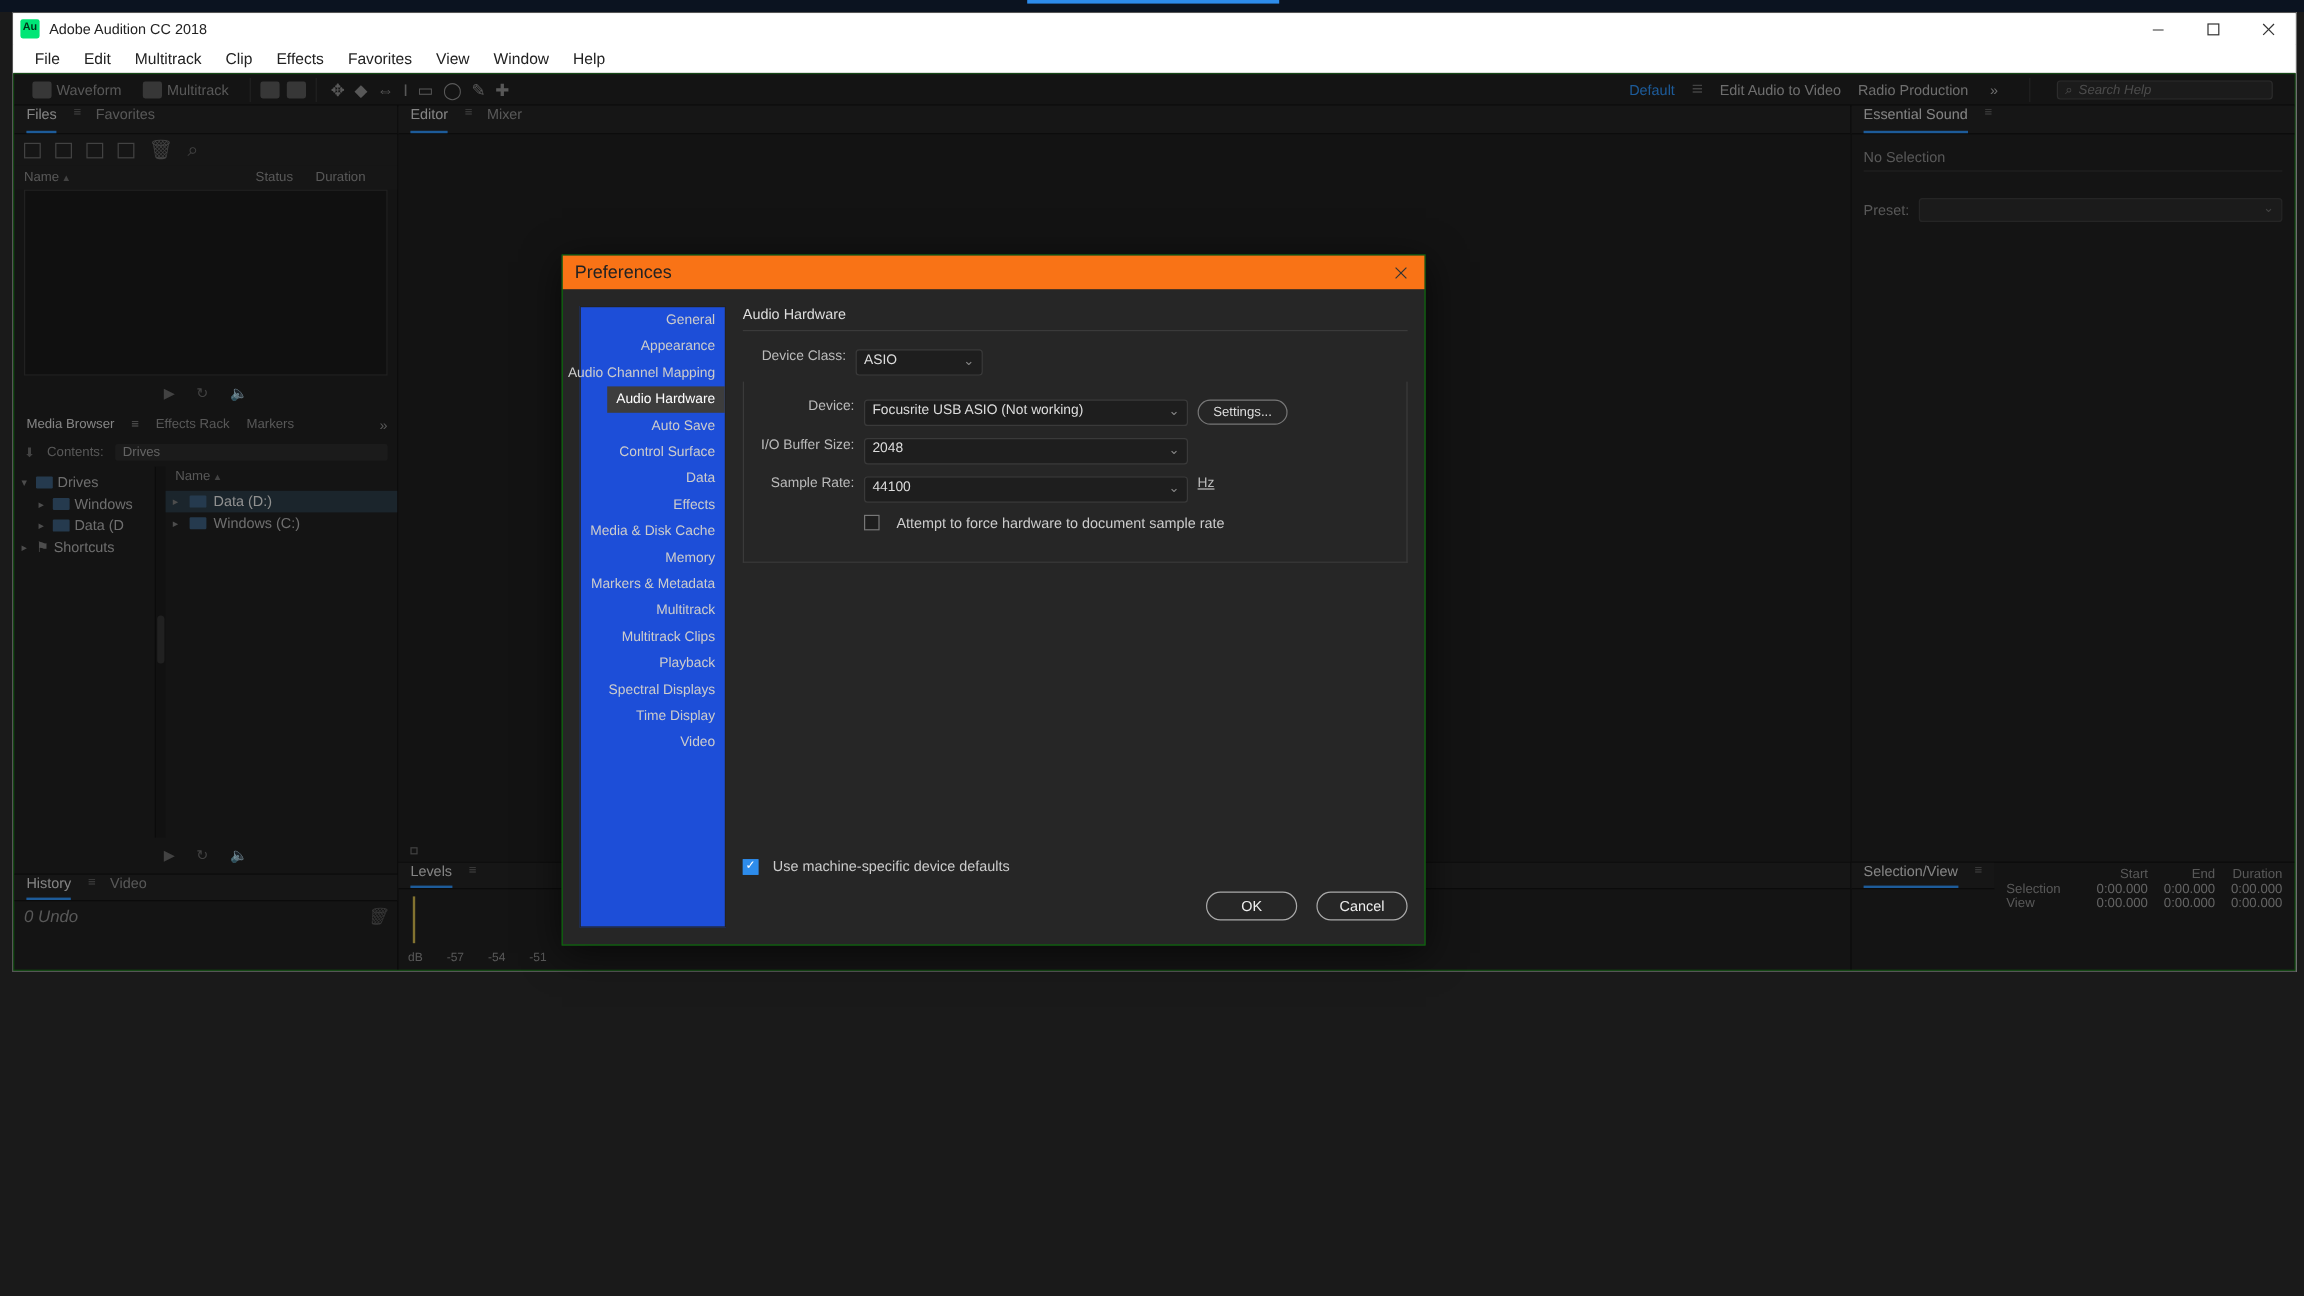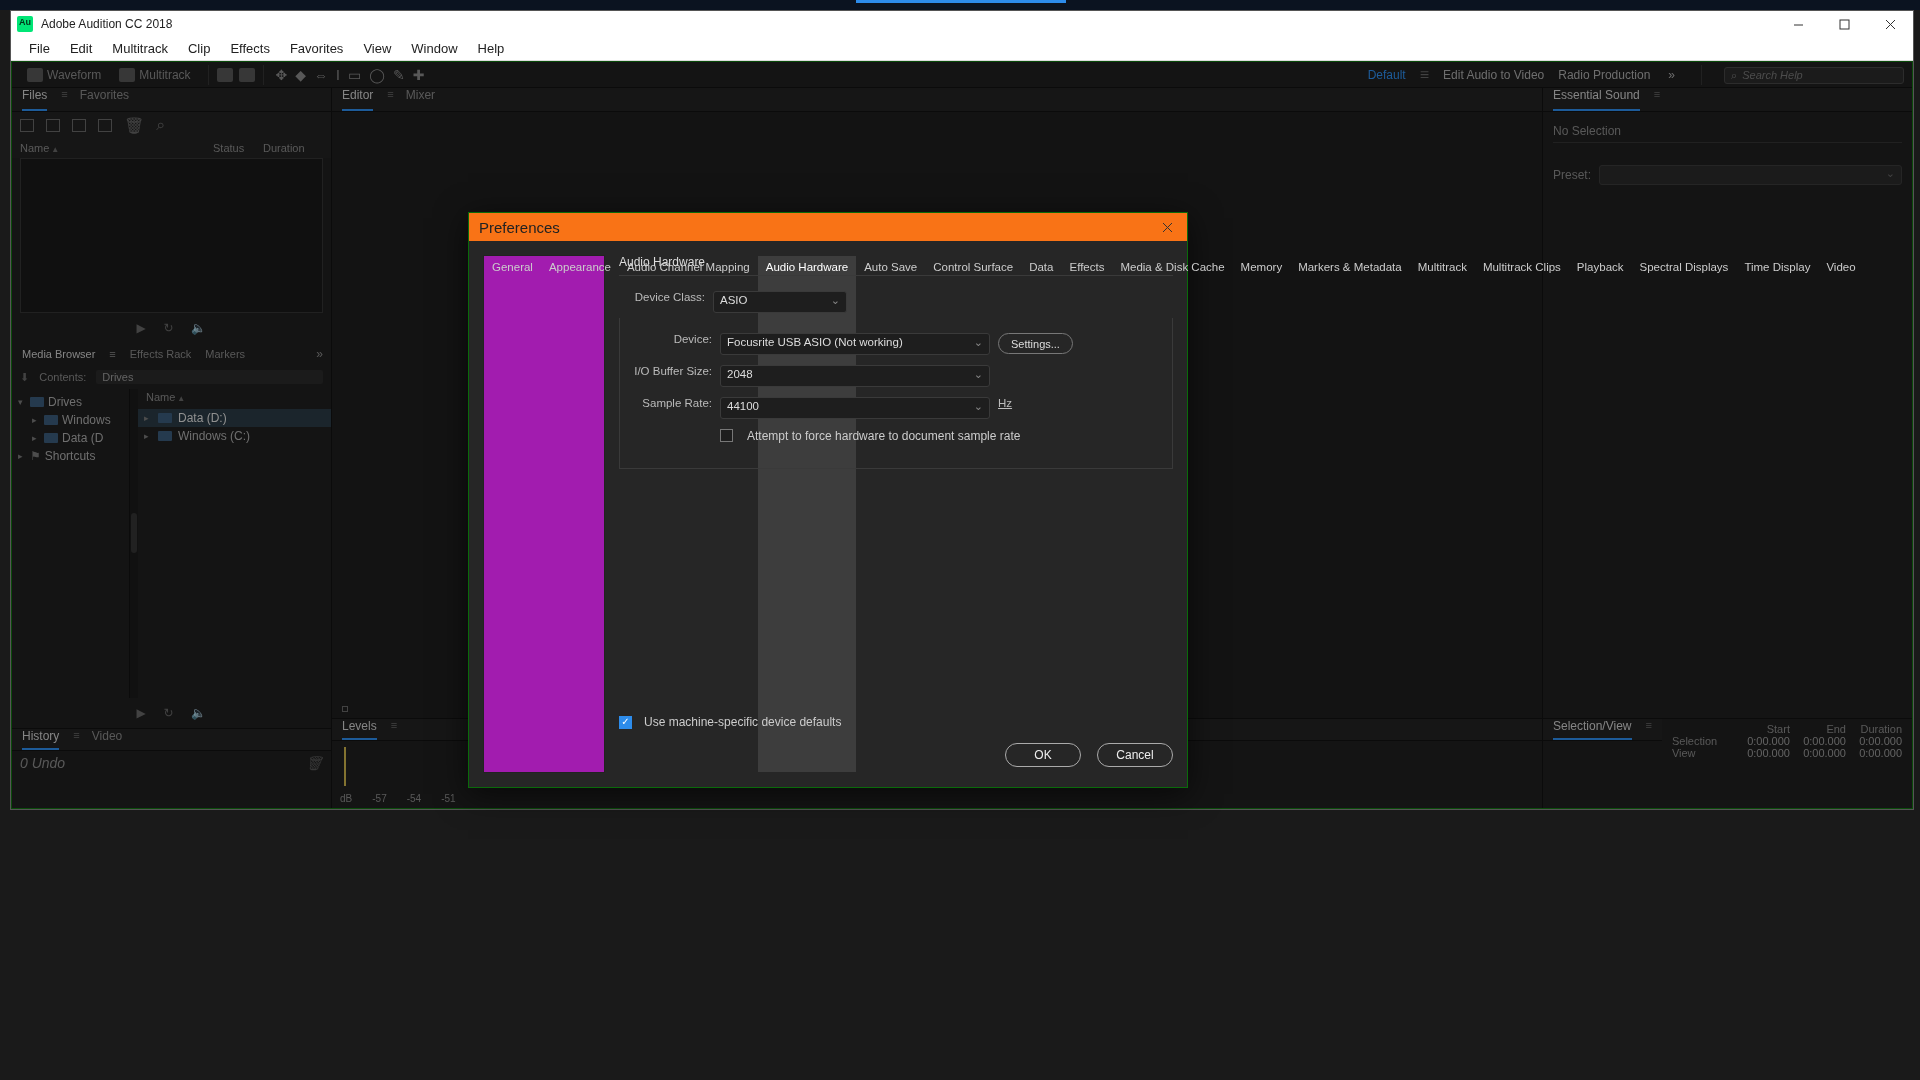--- a/index.html
+++ b/index.html
@@ -18,21 +18,21 @@
 .menubar .menu-item { font-size:13px; color:#222; padding:3px 10px; cursor:pointer; }
 
 
 .app-dark { position:absolute; top:50px; left:0; right:0; bottom:0; background:#1f1f1f; border:1px solid #0a4a0a; }
 
 
 .toolbar { height:26px; background:#1f1f1f; display:flex; align-items:center; padding:0 6px; border-bottom:1px solid #111; position:relative; }
 .tb-btn { display:flex; align-items:center; gap:4px; color:#888; font-size:12px; padding:2px 8px; border:1px solid transparent; border-radius:3px; cursor:pointer; }
 .tb-sep { width:1px; height:20px; background:#333; margin:0 8px; }
 .tb-icon { width:16px; height:14px; display:inline-block; background:#555; border-radius:2px; }
-.workspaces { position:absolute; right:0; top:0; height:26px; display:flex; align-items:center; gap:14px; padding-right:8px; }
+.workspaces { position:absolute; right:10px; top:0; height:26px; display:flex; align-items:center; gap:14px; padding-right:8px; }
 .ws-item { font-size:12px; color:#aaa; cursor:pointer; }
 .ws-item.active { color:#2d8ceb; }
 .ws-more { color:#aaa; font-size:12px; padding:0 4px; cursor:pointer; }
 .searchbox { display:flex; align-items:center; border:1px solid #444; border-radius:3px; padding:1px 6px; gap:5px; background:#2a2a2a; width:180px; }
 .searchbox input { background:transparent; border:none; color:#777; font-size:11px; font-style:italic; width:140px; outline:none; }
 
 
 .layout { position:absolute; top:26px; left:0; right:0; bottom:0; display:flex; }
 .left-col { width:320px; display:flex; flex-direction:column; border-right:1px solid #111; }
 .mid-col  { flex:1; display:flex; flex-direction:column; }
@@ -97,30 +97,30 @@
 .sv-grid { flex:1; font-size:11px; color:#999; padding:4px 10px; }
 .sv-head { display:flex; } .sv-head div{ flex:1; text-align:right; color:#888; }
 .sv-head div:first-child{ flex:0 0 62px; }
 .sv-row { display:flex; } .sv-row div{ flex:1; text-align:right; } .sv-row div:first-child{ flex:0 0 62px; text-align:left; color:#888; }
 
 
 .dialog { position:absolute; left:468px; top:212px; width:720px; height:576px; background:#262626; border:1px solid #0a6a0a; box-shadow:0 6px 30px rgba(0,0,0,.6); z-index:50; }
 .dlg-title { height:28px; background:#f97316; color:#222; display:flex; align-items:center; padding:0 10px; font-size:15px; position:relative; }
 .dlg-close { position:absolute; right:0; top:0; width:40px; height:28px; display:flex; align-items:center; justify-content:center; font-size:13px; cursor:pointer; }
 .dlg-body { position:absolute; top:28px; left:0; right:0; bottom:0; display:flex; padding:14px; gap:14px; }
-.dlg-sidebar { width:122px; background:#a21caf; border:1px solid #222; display:flex; flex-direction:row; }
+.dlg-sidebar { width:122px; background:#1d4ed8; border:1px solid #222; display:flex; flex-direction:column;align-items:flex-end; }
 .dlg-sidebar .cat { font-size:11.5px; color:#ccc; padding:5px 8px; white-space:nowrap; cursor:pointer; }
 .dlg-sidebar .cat.sel { background:#3d3d3d; color:#fff; }
 .dlg-main { flex:1; position:relative; color:#ccc; font-size:12px; }
 .dlg-main h2 { font-size:12px; font-weight:normal; color:#ddd; margin-bottom:6px; }
 .dlg-form { border-top:1px solid #3a3a3a; padding-top:10px; }
 .frow { display:flex; gap:8px; padding:5px 0; }
 .frow label { width:86px; text-align:right; color:#bbb; font-size:11.5px; }
 .frow .dropdown { width:270px; height:22px; background:#1e1e1e; border:1px solid #3a3a3a; border-radius:3px; color:#ddd; font-size:11.5px; padding:2px 6px; position:relative; cursor:pointer; }
-.frow .dropdown.small{ width:134px; }
+.frow .dropdown.small{ width:106px; }
 .frow .dropdown::after { content:"⌄"; position:absolute; right:6px; top:2px; color:#888; font-size:11px; }
 .frow .unit { color:#bbb; font-size:11.5px;text-decoration:underline; }
 .frow .pill-btn { height:21px; border:1px solid #777; border-radius:11px; background:transparent; color:#ddd; font-size:11px; padding:0 12px; cursor:pointer; }
 .chk { width:13px; height:13px; border:1px solid #777; background:#1e1e1e; display:inline-flex; align-items:center; justify-content:center; margin-right:6px; }
 .chk.checked { background:#2d8ceb; border-color:#2d8ceb; }
 .chk.checked::after { content:"✓"; color:#fff; font-size:10px; line-height:1; }
 .dlg-group { border:1px solid #3a3a3a; border-top:none; padding:10px 6px 20px 6px; }
 .dlg-lower { position:absolute; left:0; right:0; bottom:44px; display:flex; align-items:center; gap:6px; }
 .dlg-buttons { position:absolute; right:0; bottom:6px; display:flex; gap:16px; }
 .dlg-buttons .pill { width:76px; height:24px; border:1px solid #aaa; border-radius:12px; background:transparent; color:#eee; font-size:12px; cursor:pointer; }

